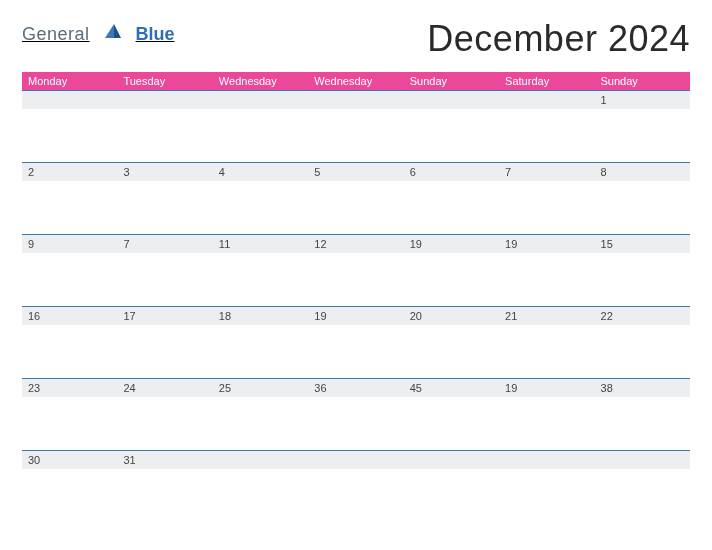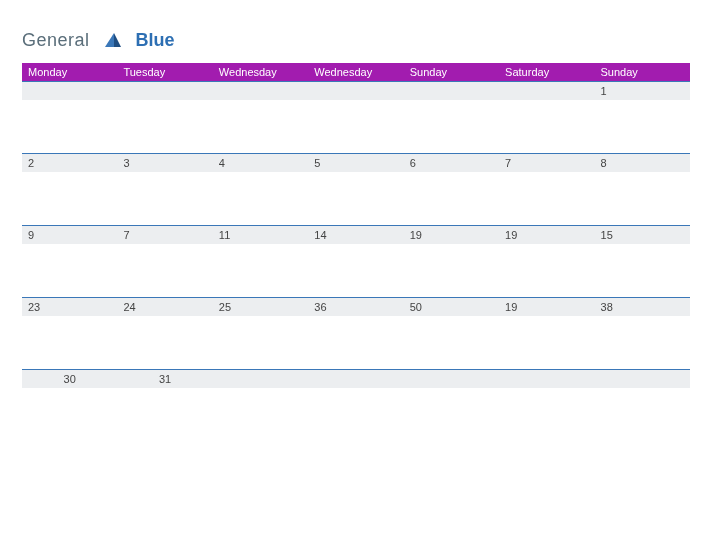--- a/index.html
+++ b/index.html
@@ -11,70 +11,69 @@
     padding: 18px 22px;
   }
   .header {
     display: flex;
     justify-content: space-between;
     align-items: flex-start;
     margin-bottom: 12px;
   }
   .logo {
     display: flex;
-    align-items: flex-end;
+    align-items: flex-start;
     gap: 13px;
     padding-top: 6px;
+    text-decoration: underline;
   }
   .logo-general {
     font-size: 18px;
     font-weight: 400;
     color: #5a6e7a;
     letter-spacing: 0.5px;
   }
   .logo-blue {
     font-size: 18px;
     font-weight: 600;
     color: #2d6fb3;
     margin-left: 2px;
-    margin-top: 6px;
   }
   .logo-mark {
     display: inline-block;
     margin-left: 2px;
   }
   .title {
     font-size: 36px;
     font-weight: 400;
     color: #2a2a2a;
     letter-spacing: 0.5px;
   }
   .calendar {
     width: 100%;
     border-collapse: collapse;
     table-layout: fixed;
   }
   .calendar th {
-    background: #a21caf;
+    background: #ec4899;
     color: #fff;
     font-weight: 400;
     font-size: 11px;
     text-align: left;
     padding: 3px 6px;
     height: 16px;
   }
   .calendar td {
     border-top: 1px solid #3a77b8;
     height: 72px;
     vertical-align: top;
     padding: 0;
   }
   .calendar tr.lastrow td {
     height: 30px;
-    text-align: center;
   }
   .daynum {
     background: #eceef0;
     font-size: 11px;
     color: #444;
     padding: 3px 6px;
     height: 18px;
   }
   .empty .daynum {
     background: #eceef0;
@@ -87,20 +86,21 @@
   <div class="logo">
     <span class="logo-general">General</span>
     <span class="logo-mark">
       <svg width="16" height="14" viewBox="0 0 16 14">
         <path d="M0 14 L9 0 L9 14 Z" fill="#3a77b8"></path>
         <path d="M9 0 L16 14 L9 14 Z" fill="#1f4e82"></path>
       </svg>
     </span>
     <span class="logo-blue">Blue</span>
   </div>
+  <div class="title">December 2024</div>
 </div>
 
 <table class="calendar">
   <thead>
     <tr>
       <th>Monday</th>
       <th>Tuesday</th>
       <th>Wednesday</th>
       <th>Wednesday</th>
       <th>Sunday</th>
@@ -159,47 +159,70 @@
         <td>
           <div class="daynum">9</div>
         </td>
         <td>
           <div class="daynum">7</div>
         </td>
         <td>
           <div class="daynum">11</div>
         </td>
         <td>
-          <div class="daynum">14</div>
+          <div class="daynum">12</div>
         </td>
         <td>
           <div class="daynum">19</div>
         </td>
         <td>
           <div class="daynum">19</div>
         </td>
         <td>
           <div class="daynum">15</div>
         </td>
       </tr>
       <tr>
         <td>
+          <div class="daynum">16</div>
+        </td>
+        <td>
+          <div class="daynum">17</div>
+        </td>
+        <td>
+          <div class="daynum">18</div>
+        </td>
+        <td>
+          <div class="daynum">19</div>
+        </td>
+        <td>
+          <div class="daynum">20</div>
+        </td>
+        <td>
+          <div class="daynum">21</div>
+        </td>
+        <td>
+          <div class="daynum">22</div>
+        </td>
+      </tr>
+      <tr>
+        <td>
           <div class="daynum">23</div>
         </td>
         <td>
           <div class="daynum">24</div>
         </td>
         <td>
           <div class="daynum">25</div>
         </td>
         <td>
           <div class="daynum">36</div>
         </td>
         <td>
-          <div class="daynum">50</div>
+          <div class="daynum">45</div>
         </td>
         <td>
           <div class="daynum">19</div>
         </td>
         <td>
           <div class="daynum">38</div>
         </td>
       </tr>
       <tr class="lastrow">
         <td>

